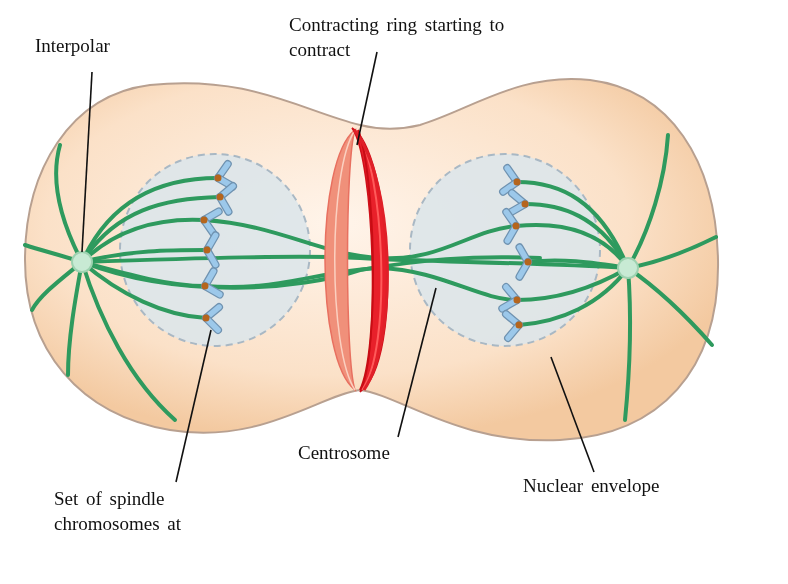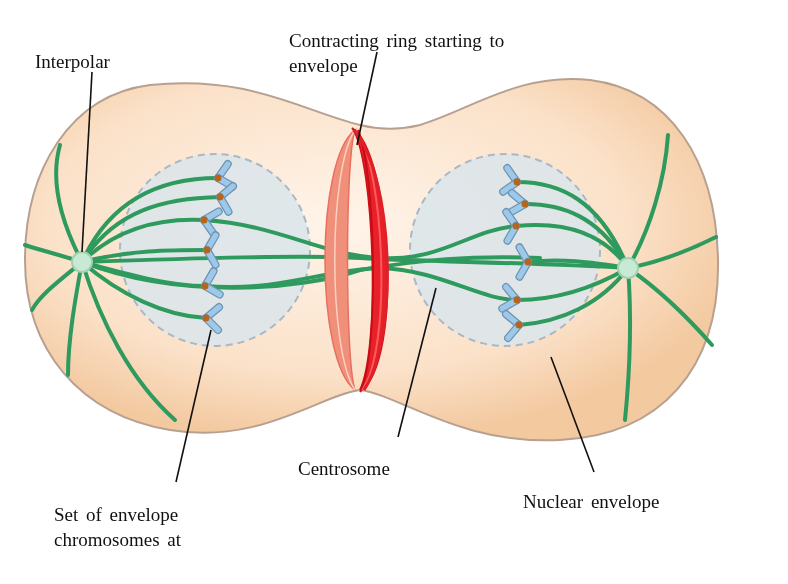--- a/index.html
+++ b/index.html
@@ -6,21 +6,20 @@
   body { width: 788px; height: 584px; position: relative; overflow: hidden; }
   #stage { position: absolute; left: 0; top: 0; width: 788px; height: 584px; }
   .label {
     position: absolute;
     font-family: "Liberation Serif", "DejaVu Serif", serif;
     font-size: 19px;
     line-height: 25px;
     color: #111111;
     white-space: nowrap;
     word-spacing: 3px;
-    margin-top: 16px;
   }
 </style>
 </head>
 <body>
 
 <svg id="stage" viewBox="0 0 788 584" xmlns="http://www.w3.org/2000/svg">
   <defs>
     <radialGradient id="cytoL" cx="0.45" cy="0.4" r="0.6">
       <stop offset="0" stop-color="#fff4ea"></stop>
       <stop offset="0.7" stop-color="#fbe1c8"></stop>
@@ -162,24 +161,24 @@
     <line x1="436" y1="288" x2="398" y2="437"></line>
     <line x1="551" y1="357" x2="594" y2="472"></line>
   </g>
 </svg>
 
 <div class="label" style="left:35px; top:33px;">
   <div>Interpolar</div>
 </div>
 <div class="label" style="left:289px; top:12px;">
   <div>Contracting ring starting to</div>
-  <div>envelope</div>
+  <div>contract</div>
 </div>
 <div class="label" style="left:54px; top:486px;">
-  <div>Set of envelope</div>
+  <div>Set of spindle</div>
   <div>chromosomes at</div>
 </div>
 <div class="label" style="left:298px; top:440px;">
   <div>Centrosome</div>
 </div>
 <div class="label" style="left:523px; top:473px;">
   <div>Nuclear envelope</div>
 </div>
 
 </body></html>

